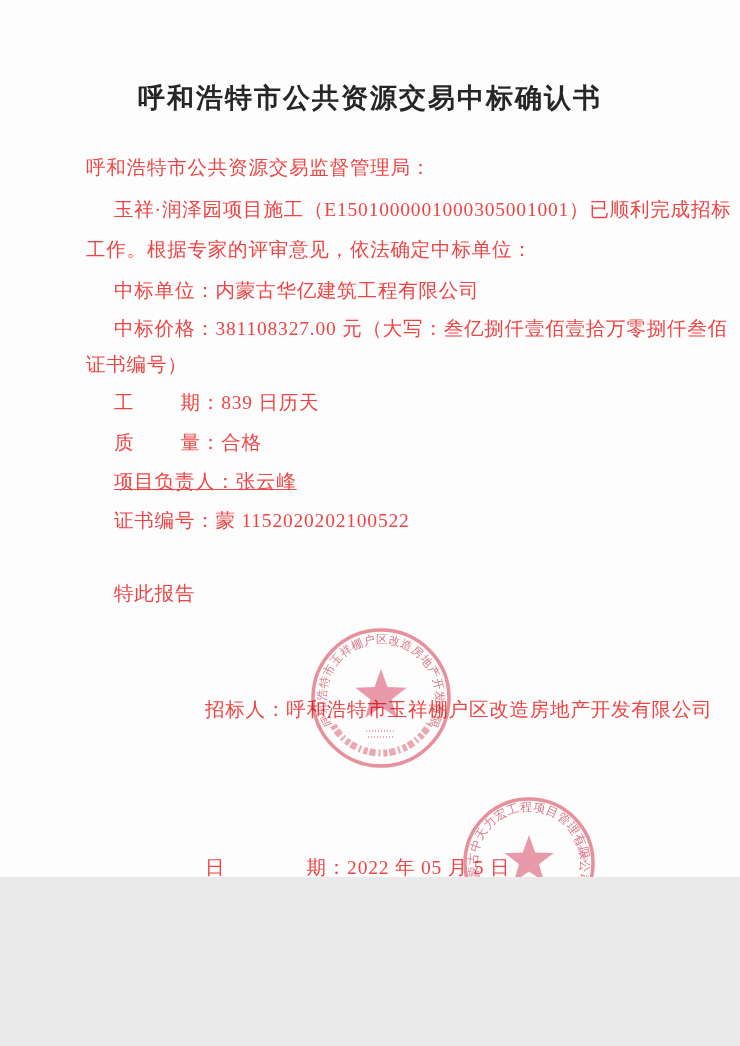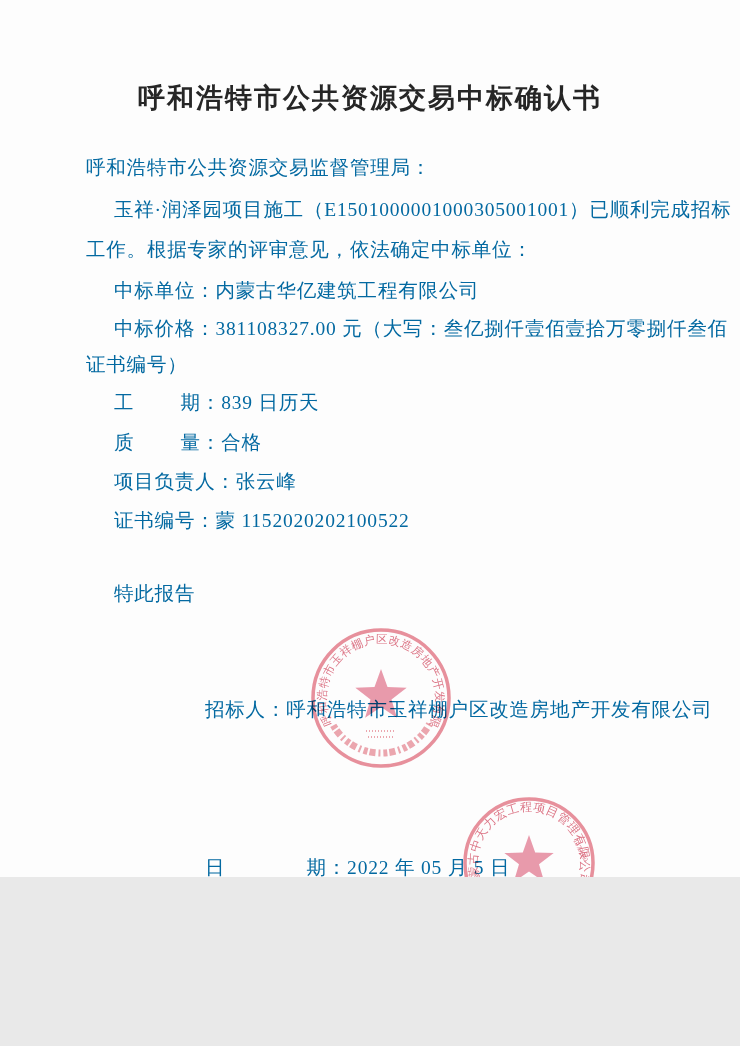--- a/index.html
+++ b/index.html
@@ -7,33 +7,33 @@
     position:relative;width:740px;height:877px;margin:0 auto;
     background:#fdfdfd;overflow:hidden;
     font-family:"Liberation Serif","DejaVu Serif",serif;
   }
   .doc-title{
     position:absolute;top:80px;left:0;width:740px;text-align:center;
     font-size:27px;font-weight:bold;letter-spacing:2px;color:#262626;
     white-space:nowrap;
   }
   .ln{
-    position:absolute;font-size:19.5px;color:#0369a1;letter-spacing:0.8px;
+    position:absolute;font-size:19.5px;color:#ef4444;letter-spacing:0.8px;
     white-space:nowrap;
   }
   
   #l0{left:86px; top:154px;}
   #l1{left:114px;top:196px;}
   #l2{left:86px; top:236px;}
   #l3{left:114px;top:277px;}
   #l4{left:114px;top:315px;}
   #l5{left:86px; top:351px;}
   #l6{left:114px;top:389px;}
   #l7{left:114px;top:429px;text-align:center;}
-  #l8{left:114px;top:468px;}
+  #l8{left:114px;top:468px;text-decoration:underline;}
   #l9{left:114px;top:507px;}
   #l10{left:114px;top:580px;}
   
   #l11{left:205px;top:696px;}
   #l12{left:205px;top:775px;}
   #l13{left:205px;top:854px;}
   .stamp{
     position:absolute;mix-blend-mode:multiply;opacity:0.82;
     pointer-events:none;
   }

